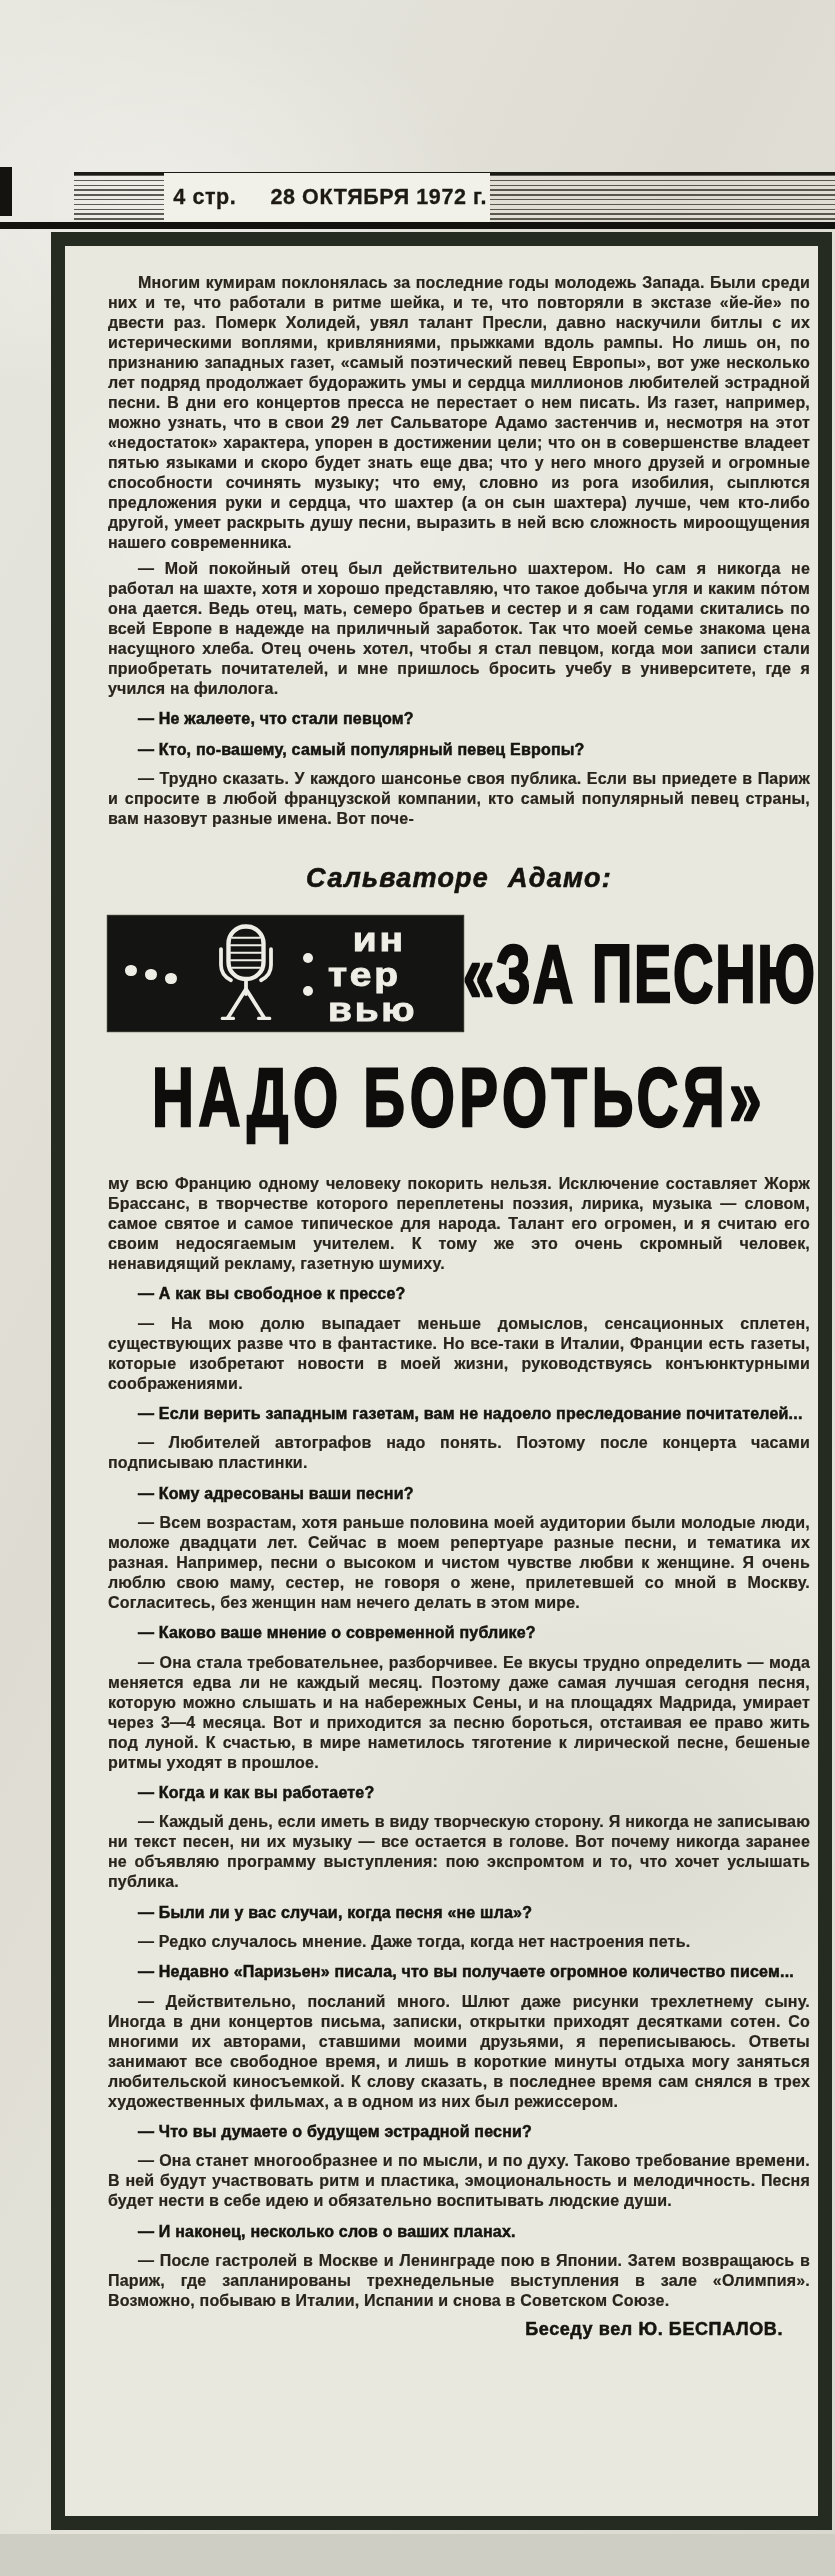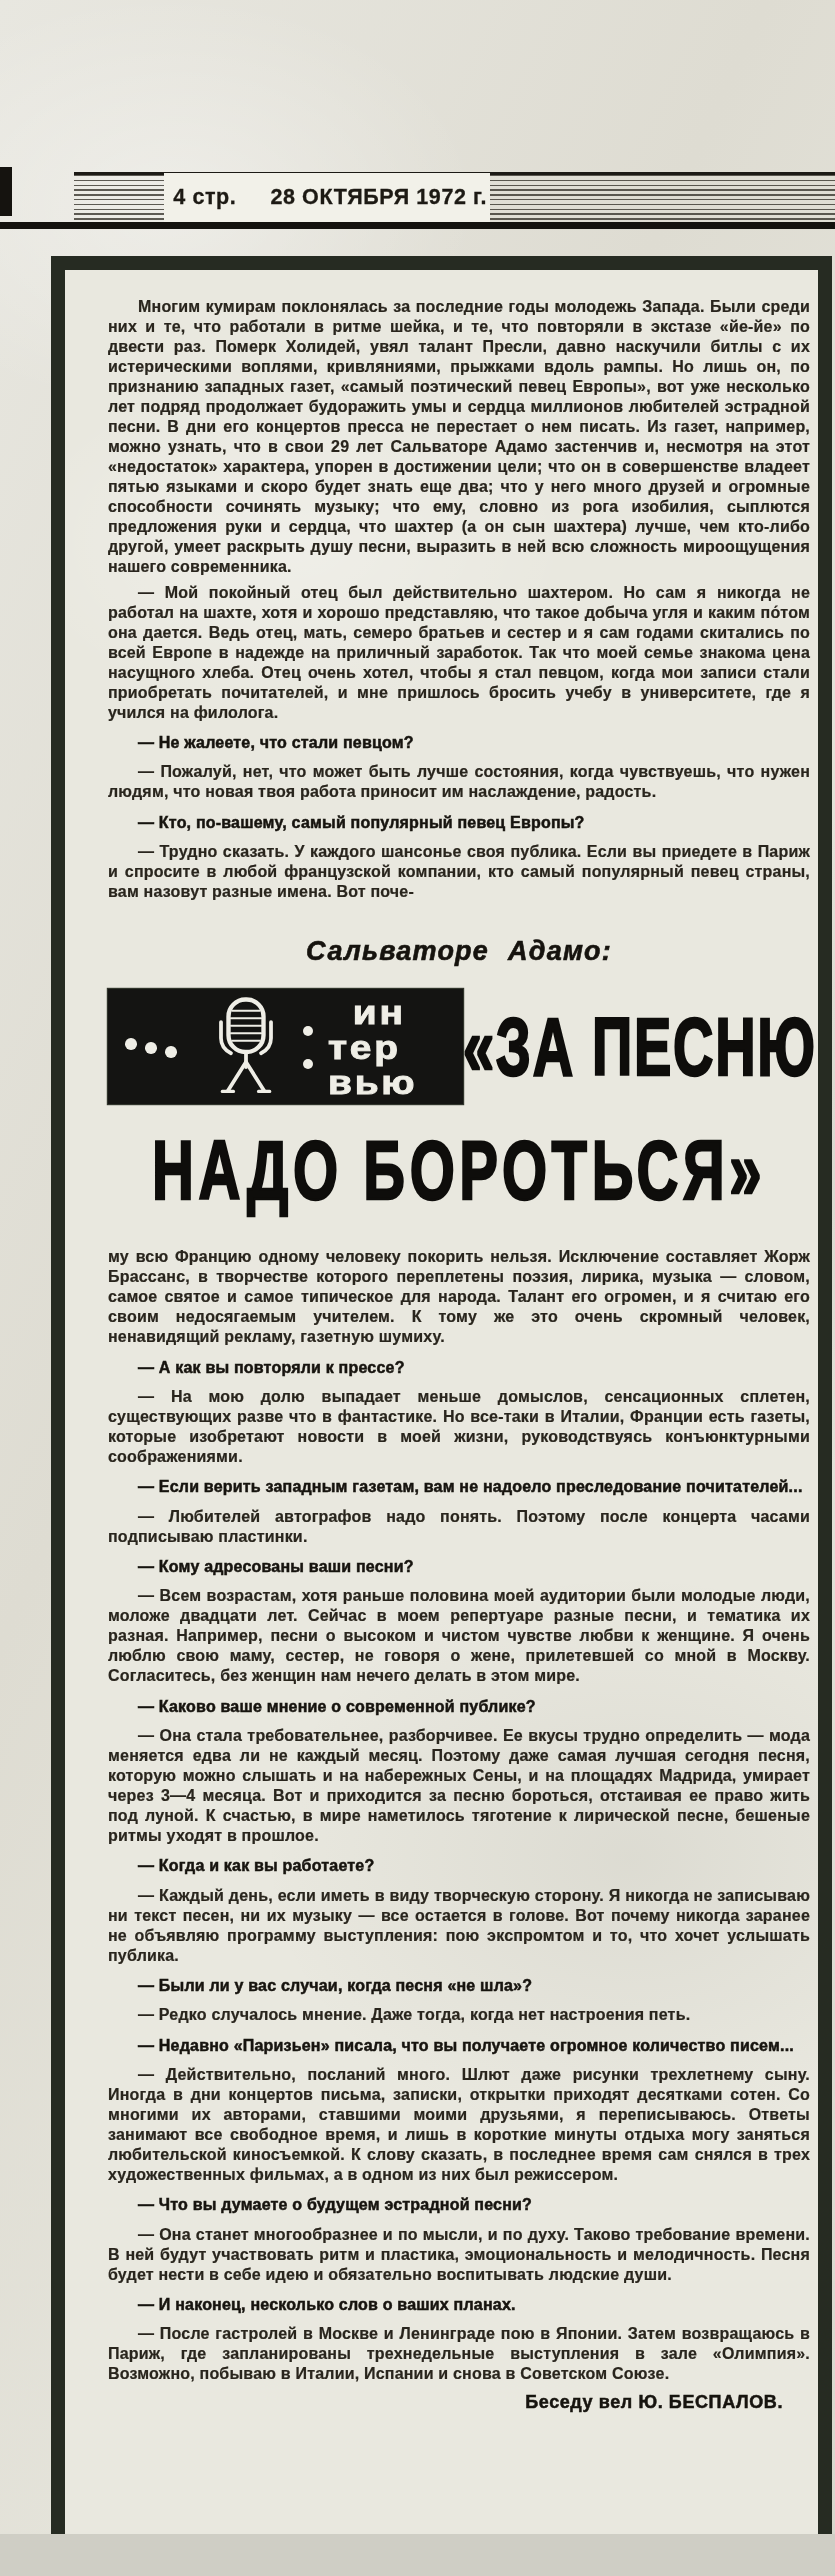--- a/index.html
+++ b/index.html
@@ -22,21 +22,21 @@
   .header-label{
     position:absolute;left:164px;top:173px;width:326px;height:49px;
     background:#f2f1e9;display:flex;align-items:center;gap:34px;
     padding-left:9.3px;box-sizing:border-box;
     font-weight:bold;font-size:21.5px;letter-spacing:0.6px;color:#1d1a14;
     -webkit-text-stroke:0.3px;
   }
   .rule-bottom{position:absolute;left:0;right:0;top:222px;height:7px;background:#14120e;}
   
   .frame{
-    position:absolute;left:51px;top:256px;width:781px;height:2298px;
+    position:absolute;left:51px;top:232px;width:781px;height:2298px;
     box-sizing:border-box;border:14.5px solid #262b22;
     background:
       radial-gradient(464px 290px at 30% 12%, rgba(255,255,255,.3), rgba(255,255,255,0) 60%),
       radial-gradient(522px 406px at 75% 70%, rgba(110,108,95,.10), rgba(0,0,0,0) 70%),
       #e9e8df;
     padding:27px 8px 17.4px 43px;
   }
   .para{
     margin:0 0 5.8px;text-align:justify;text-indent:30px;
     font-size:16px;line-height:20px;font-weight:bold;
@@ -97,21 +97,20 @@
   </div>
   <div class="rule-bottom"></div>
 
   <div class="frame">
 
     <div class="body-text">
 
     <p class="para k-intro">Многим кумирам поклонялась за последние годы молодежь Запада. Были среди них и те, что работали в ритме шейка, и те, что повторяли в экстазе «йе-йе» по двести раз. Померк Холидей, увял талант Пресли, давно наскучили битлы с их истерическими воплями, кривляниями, прыжками вдоль рампы. Но лишь он, по признанию западных газет, «самый поэтический певец Европы», вот уже несколько лет подряд продолжает будоражить умы и сердца миллионов любителей эстрадной песни. В дни его концертов пресса не перестает о нем писать. Из газет, например, можно узнать, что в свои 29 лет Сальваторе Адамо застенчив и, несмотря на этот «недостаток» характера, упорен в достижении цели; что он в совершенстве владеет пятью языками и скоро будет знать еще два; что у него много друзей и огромные способности сочинять музыку; что ему, словно из рога изобилия, сыплются предложения руки и сердца, что шахтер (а он сын шахтера) лучше, чем кто-либо другой, умеет раскрыть душу песни, выразить в ней всю сложность мироощущения нашего современника.</p>
         <p class="para k-answer">— Мой покойный отец был действительно шахтером. Но сам я никогда не работал на шахте, хотя и хорошо представляю, что такое добыча угля и каким по́том она дается. Ведь отец, мать, семеро братьев и сестер и я сам годами скитались по всей Европе в надежде на приличный заработок. Так что моей семье знакома цена насущного хлеба. Отец очень хотел, чтобы я стал певцом, когда мои записи стали приобретать почитателей, и мне пришлось бросить учебу в университете, где я учился на филолога.</p>
         <p class="para k-question">— Не жалеете, что стали певцом?</p>
-        <p class="para k-answer">— Пожалуй, нет, что может быть лучше состояния, когда чувствуешь, что нужен людям, что новая твоя работа приносит им наслаждение, радость.</p>
         <p class="para k-question">— Кто, по-вашему, самый популярный певец Европы?</p>
         <p class="para k-answer">— Трудно сказать. У каждого шансонье своя публика. Если вы приедете в Париж и спросите в любой французской компании, кто самый популярный певец страны, вам назовут разные имена. Вот поче-</p>
       </div>
 
     <h2 class="speaker">Сальваторе Адамо:</h2>
 
     <div class="masthead">
       <div class="logo">
         <span class="dot d1"></span>
         <span class="dot d2"></span>
@@ -145,21 +144,21 @@
         <div class="hl-line">«ЗА ПЕСНЮ</div>
       </div>
     </div>
     <div class="hl-wrap hl2">
       <div class="hl-line">НАДО БОРОТЬСЯ»</div>
     </div>
 
     <div class="body-text">
 
     <p class="para k-continuation">му всю Францию одному человеку покорить нельзя. Исключение составляет Жорж Брассанс, в творчестве которого переплетены поэзия, лирика, музыка — словом, самое святое и самое типическое для народа. Талант его огромен, и я считаю его своим недосягаемым учителем. К тому же это очень скромный человек, ненавидящий рекламу, газетную шумиху.</p>
-        <p class="para k-question">— А как вы повторяли к прессе?</p>
+        <p class="para k-question">— А как вы свободное к прессе?</p>
         <p class="para k-answer">— На мою долю выпадает меньше домыслов, сенсационных сплетен, существующих разве что в фантастике. Но все-таки в Италии, Франции есть газеты, которые изобретают новости в моей жизни, руководствуясь конъюнктурными соображениями.</p>
         <p class="para k-question">— Если верить западным газетам, вам не надоело преследование почитателей...</p>
         <p class="para k-answer">— Любителей автографов надо понять. Поэтому после концерта часами подписываю пластинки.</p>
         <p class="para k-question">— Кому адресованы ваши песни?</p>
         <p class="para k-answer">— Всем возрастам, хотя раньше половина моей аудитории были молодые люди, моложе двадцати лет. Сейчас в моем репертуаре разные песни, и тематика их разная. Например, песни о высоком и чистом чувстве любви к женщине. Я очень люблю свою маму, сестер, не говоря о жене, прилетевшей со мной в Москву. Согласитесь, без женщин нам нечего делать в этом мире.</p>
         <p class="para k-question">— Каково ваше мнение о современной публике?</p>
         <p class="para k-answer">— Она стала требовательнее, разборчивее. Ее вкусы трудно определить — мода меняется едва ли не каждый месяц. Поэтому даже самая лучшая сегодня песня, которую можно слышать и на набережных Сены, и на площадях Мадрида, умирает через 3—4 месяца. Вот и приходится за песню бороться, отстаивая ее право жить под луной. К счастью, в мире наметилось тяготение к лирической песне, бешеные ритмы уходят в прошлое.</p>
         <p class="para k-question">— Когда и как вы работаете?</p>
         <p class="para k-answer">— Каждый день, если иметь в виду творческую сторону. Я никогда не записываю ни текст песен, ни их музыку — все остается в голове. Вот почему никогда заранее не объявляю программу выступления: пою экспромтом и то, что хочет услышать публика.</p>
         <p class="para k-question">— Были ли у вас случаи, когда песня «не шла»?</p>

